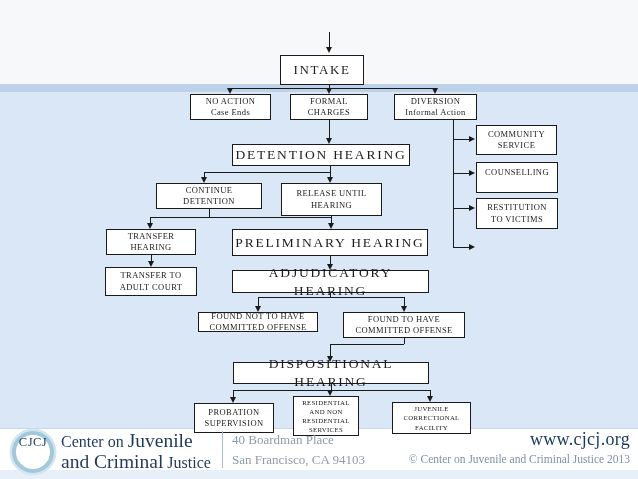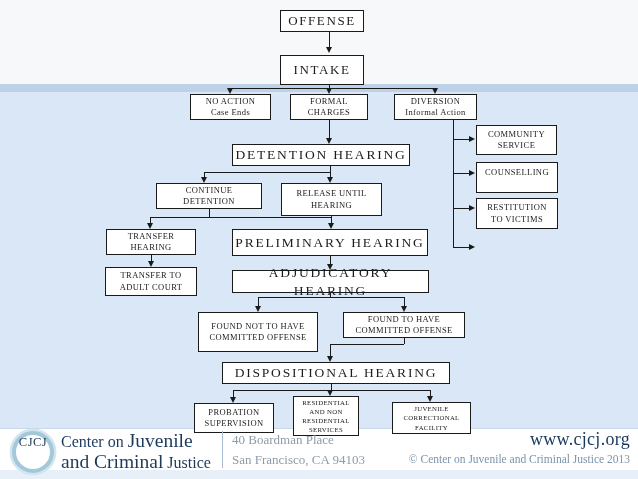--- a/index.html
+++ b/index.html
@@ -122,23 +122,20 @@
   <div class="vl" style="left:453px;top:120px;height:127px"></div>
   <div class="hl" style="left:453px;top:139px;width:16px"></div>
   <div class="ar" style="left:469px;top:135.5px"></div>
   <div class="hl" style="left:453px;top:173px;width:16px"></div>
   <div class="ar" style="left:469px;top:169.5px"></div>
   <div class="hl" style="left:453px;top:208px;width:16px"></div>
   <div class="ar" style="left:469px;top:204.5px"></div>
   <div class="hl" style="left:453px;top:247px;width:16px"></div>
   <div class="ar" style="left:469px;top:243.5px"></div>
 
-  <div class="node md" style="left:280px;top:10px;width:84px;height:22px">
-    <span>OFFENSE</span>
-  </div>
   <div class="node md" style="left:280px;top:55px;width:84px;height:30px">
     <span>INTAKE</span>
   </div>
 
   <div class="node sm" style="left:190px;top:94px;width:81px;height:26px">
     <span>NO ACTION</span>
     <span>Case Ends</span>
   </div>
   <div class="node sm" style="left:290px;top:94px;width:78px;height:26px">
     <span>FORMAL</span>
@@ -183,30 +180,30 @@
   </div>
 
   <div class="node sm" style="left:105px;top:267px;width:92px;height:29px">
     <span>TRANSFER TO</span>
     <span>ADULT COURT</span>
   </div>
   <div class="node lg" style="left:232px;top:270px;width:197px;height:23px">
     <span>ADJUDICATORY HEARING</span>
   </div>
 
-  <div class="node sm" style="left:198px;top:312px;width:120px;height:40px">
+  <div class="node sm" style="left:198px;top:312px;width:120px;height:20px">
     <span>FOUND NOT TO HAVE</span>
     <span>COMMITTED OFFENSE</span>
   </div>
   <div class="node sm" style="left:343px;top:312px;width:122px;height:26px">
     <span>FOUND TO HAVE</span>
     <span>COMMITTED OFFENSE</span>
   </div>
 
-  <div class="node lg" style="left:222px;top:362px;width:228px;height:22px">
+  <div class="node lg" style="left:233px;top:362px;width:196px;height:22px">
     <span>DISPOSITIONAL HEARING</span>
   </div>
 
   <div class="node sm" style="left:194px;top:403px;width:80px;height:30px">
     <span>PROBATION</span>
     <span>SUPERVISION</span>
   </div>
   <div class="node xs" style="left:293px;top:396px;width:66px;height:40px">
     <span>RESIDENTIAL</span>
     <span>AND NON</span>

